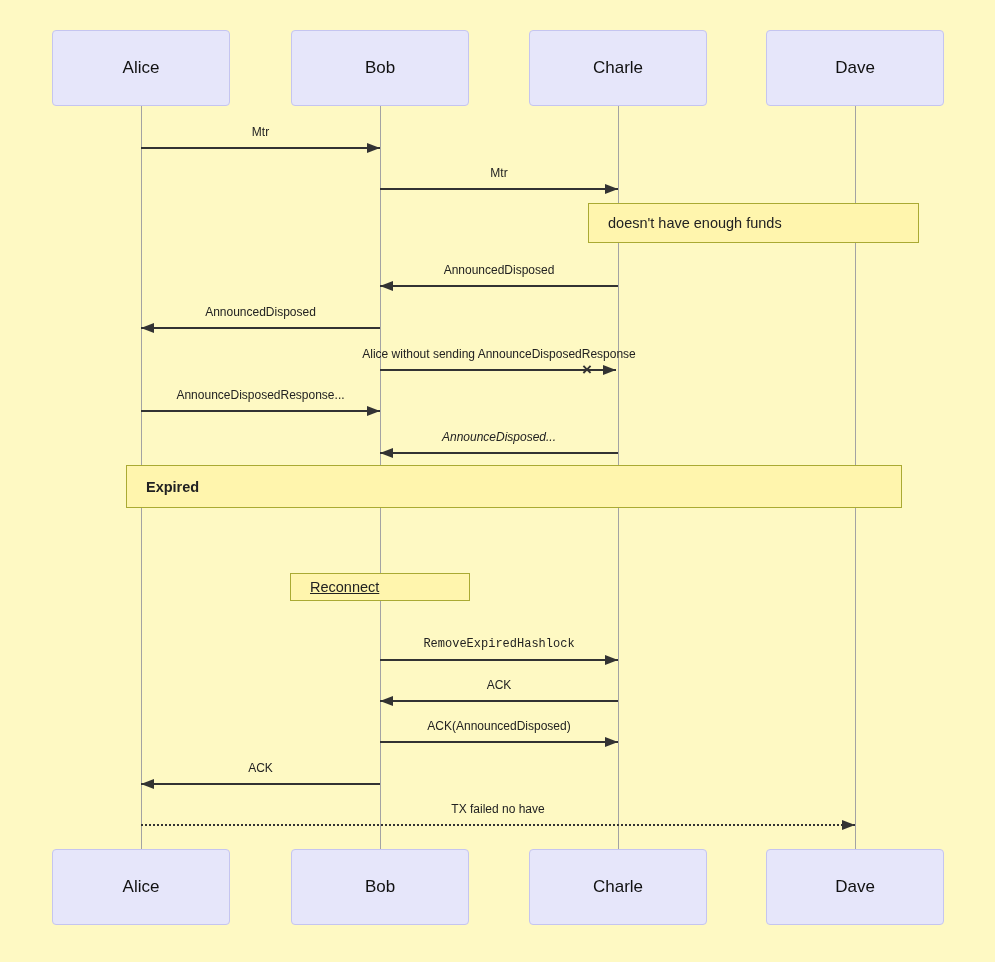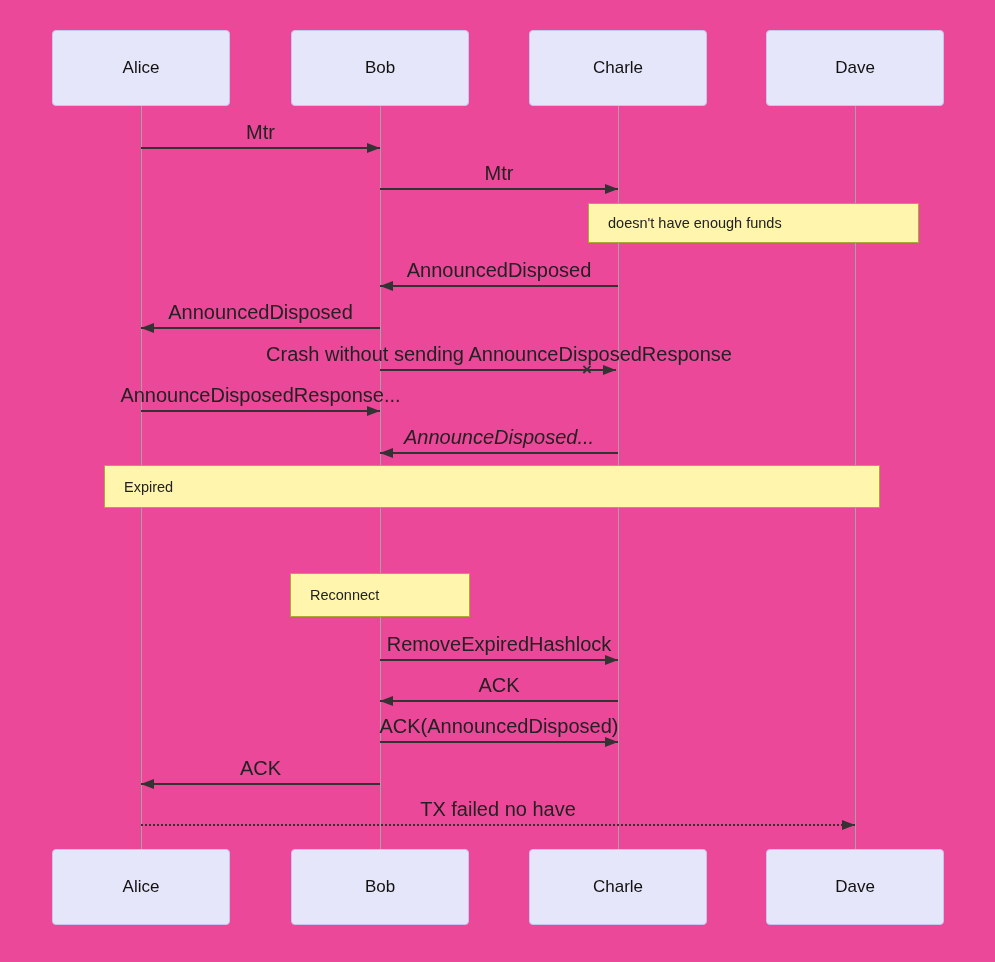--- a/index.html
+++ b/index.html
@@ -1,19 +1,19 @@
 <!DOCTYPE html>
 <html><head>
 <meta charset="utf-8">
 <style>
   html,body { margin:0; padding:0; background:#ffffff; }
   .stage {
     position:relative;
     width:995px; height:962px;
-    background:#ec4899;
+    background:#fef9c3;
     font-family:"Liberation Sans", sans-serif;
     overflow:hidden;
   }
   .actor-box {
     position:absolute;
     width:178px; height:76px;
     background:#E6E6FA;
     border:1px solid #C5C5F0;
     border-radius:4px;
     box-sizing:border-box;
@@ -34,21 +34,21 @@
     position:absolute; width:0; height:0;
     border-top:5px solid transparent;
     border-bottom:5px solid transparent;
   }
   .arrowhead.right { border-left:13px solid #333333; }
   .arrowhead.left  { border-right:13px solid #333333; }
   .msg-label {
     position:absolute;
     transform:translateX(-50%);
     white-space:nowrap;
-    font-size:20px; line-height:22px; height:22px;
+    font-size:12px; line-height:22px; height:22px;
     color:#222222; text-align:center;
   }
   .cross-marker {
     position:absolute;
     width:16px; height:16px; line-height:16px;
     text-align:center;
     font-size:17px; font-weight:bold; color:#333333;
   }
   .note {
     position:absolute;
@@ -85,38 +85,38 @@
     <div class="msg-label" style="left: 499px; top: 162px;">Mtr</div>
     <div class="msg-line" style="left: 380px; top: 285px; width: 238px;"></div>
     <div class="arrowhead left" style="left: 380px; top: 281px;"></div>
     <div class="msg-label" style="left: 499px; top: 259px;">AnnouncedDisposed</div>
     <div class="msg-line" style="left: 141px; top: 327px; width: 239px;"></div>
     <div class="arrowhead left" style="left: 141px; top: 323px;"></div>
     <div class="msg-label" style="left: 260.5px; top: 301px;">AnnouncedDisposed</div>
     <div class="msg-line" style="left: 380px; top: 369px; width: 236px;"></div>
     <div class="arrowhead right" style="left: 603px; top: 365px;"></div>
     <div class="cross-marker" style="left: 579px; top: 362px;">×</div>
-    <div class="msg-label" style="left: 499px; top: 343px;">Crash without sending AnnounceDisposedResponse</div>
+    <div class="msg-label" style="left: 499px; top: 343px;">Alice without sending AnnounceDisposedResponse</div>
     <div class="msg-line" style="left: 141px; top: 410px; width: 239px;"></div>
     <div class="arrowhead right" style="left: 367px; top: 406px;"></div>
     <div class="msg-label" style="left: 260.5px; top: 384px;">AnnounceDisposedResponse...</div>
     <div class="msg-line" style="left: 380px; top: 452px; width: 238px;"></div>
     <div class="arrowhead left" style="left: 380px; top: 448px;"></div>
     <div class="msg-label" style="left: 499px; top: 426px; font-style: italic;">AnnounceDisposed...</div>
     <div class="msg-line" style="left: 380px; top: 659px; width: 238px;"></div>
     <div class="arrowhead right" style="left: 605px; top: 655px;"></div>
-    <div class="msg-label" style="left: 499px; top: 633px;">RemoveExpiredHashlock</div>
+    <div class="msg-label" style="left: 499px; top: 633px; font-family: Liberation Mono, monospace;">RemoveExpiredHashlock</div>
     <div class="msg-line" style="left: 380px; top: 700px; width: 238px;"></div>
     <div class="arrowhead left" style="left: 380px; top: 696px;"></div>
     <div class="msg-label" style="left: 499px; top: 674px;">ACK</div>
     <div class="msg-line" style="left: 380px; top: 741px; width: 238px;"></div>
     <div class="arrowhead right" style="left: 605px; top: 737px;"></div>
     <div class="msg-label" style="left: 499px; top: 715px;">ACK(AnnouncedDisposed)</div>
     <div class="msg-line" style="left: 141px; top: 783px; width: 239px;"></div>
     <div class="arrowhead left" style="left: 141px; top: 779px;"></div>
     <div class="msg-label" style="left: 260.5px; top: 757px;">ACK</div>
     <div class="msg-line dotted" style="left: 141px; top: 824px; width: 714px;"></div>
     <div class="arrowhead right" style="left: 842px; top: 820px;"></div>
     <div class="msg-label" style="left: 498px; top: 798px;">TX failed no have</div>
     <div class="note" style="left: 588px; top: 203px; width: 331px; height: 40px;">doesn't have enough funds</div>
-    <div class="note" style="left: 104px; top: 465px; width: 776px; height: 43px;">Expired</div>
-    <div class="note" style="left: 290px; top: 573px; width: 180px; height: 44px;">Reconnect</div>
+    <div class="note" style="left: 126px; top: 465px; width: 776px; height: 43px; font-weight: bold;">Expired</div>
+    <div class="note" style="left: 290px; top: 573px; width: 180px; height: 28px; text-decoration: underline;">Reconnect</div>
   </div>
 
 </body></html>

